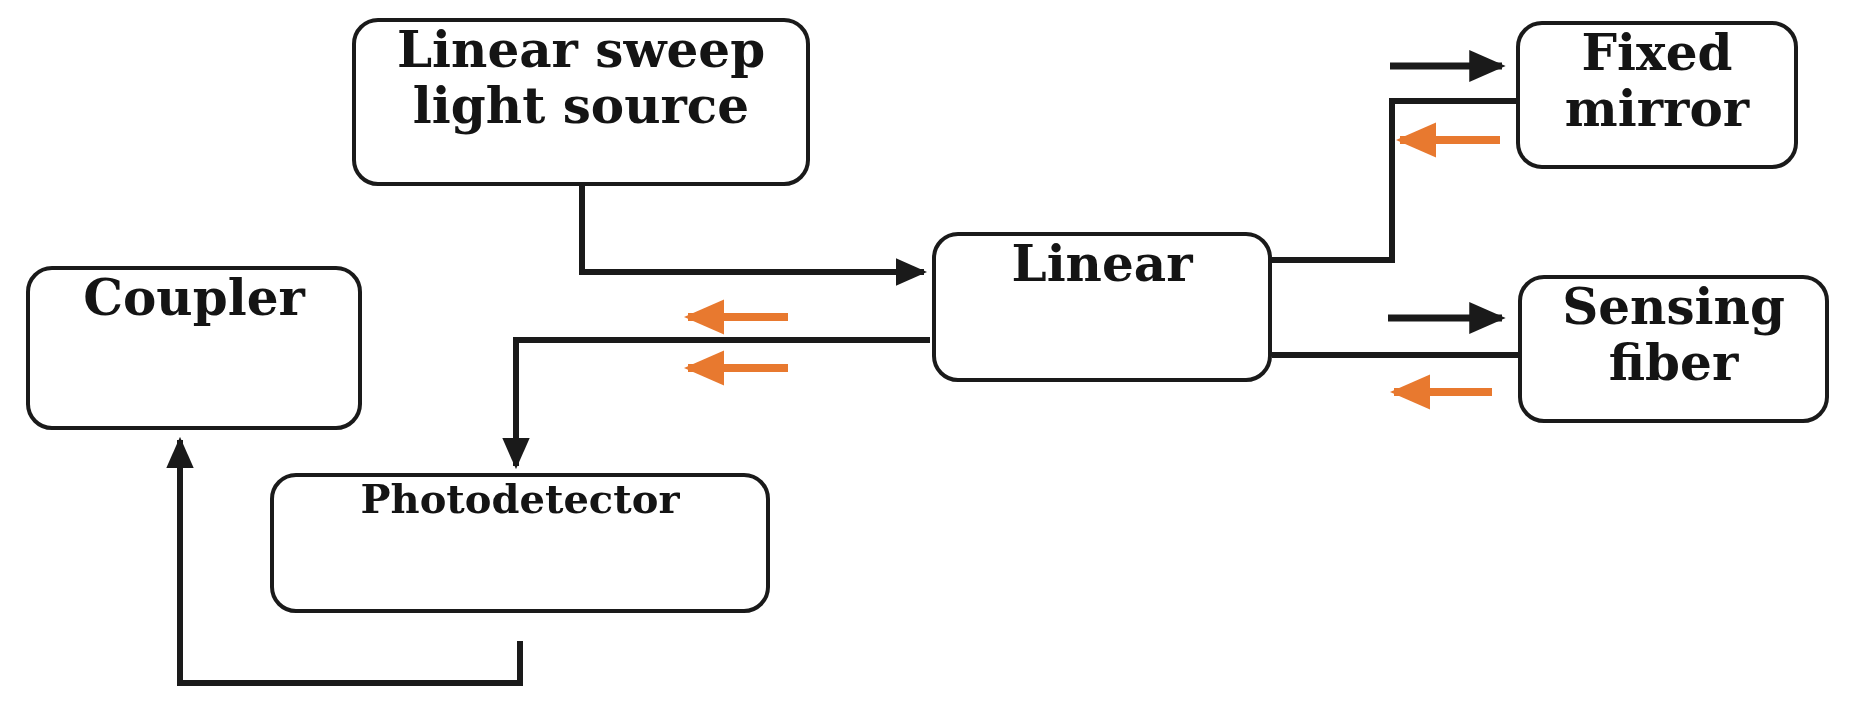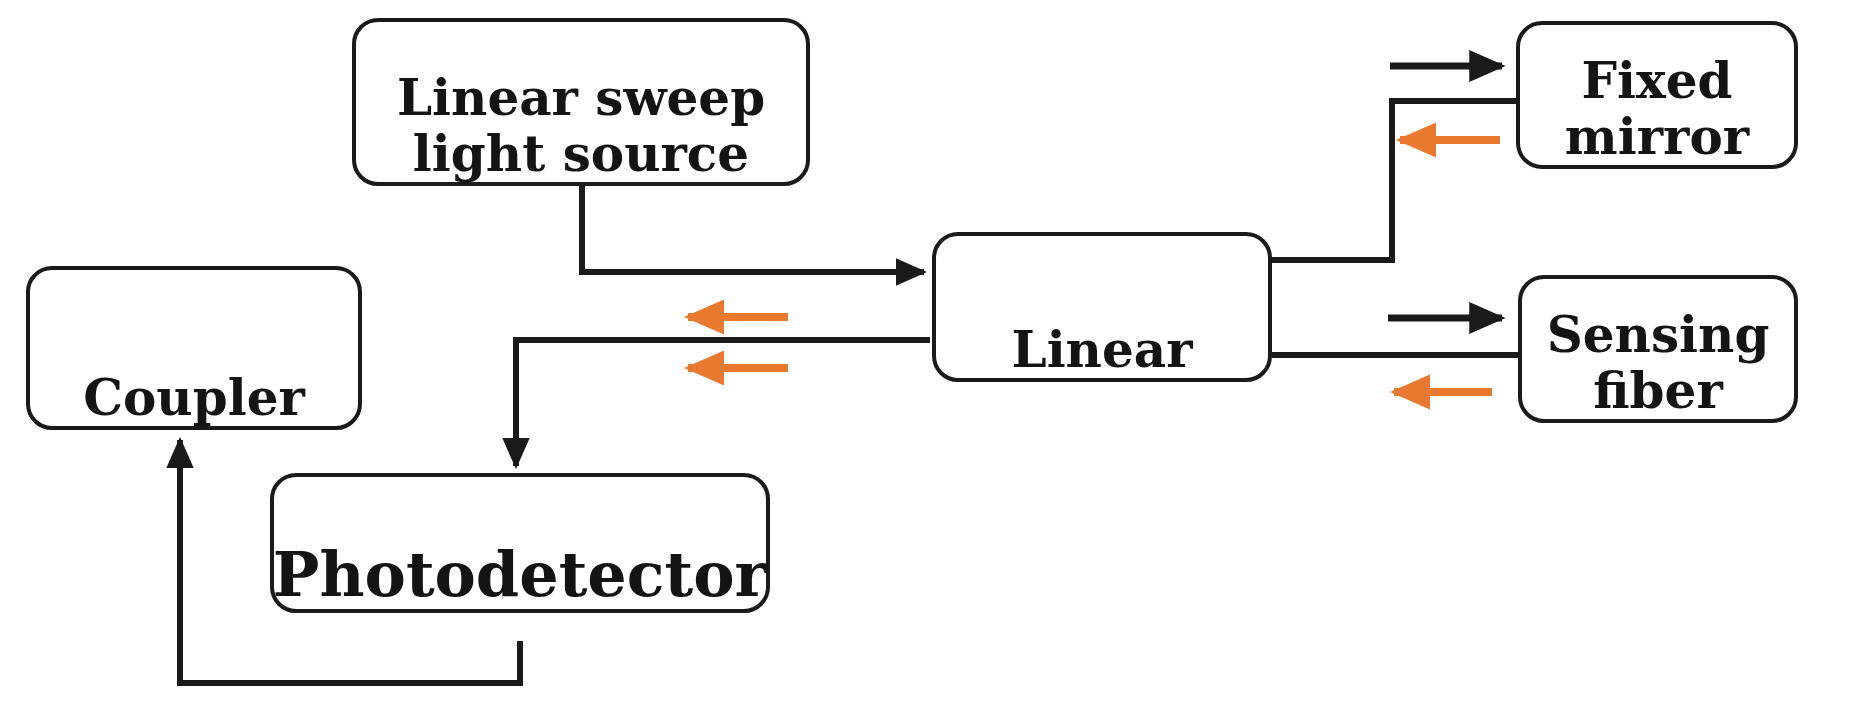--- a/index.html
+++ b/index.html
@@ -16,37 +16,37 @@
     overflow: hidden;
   }
   #wires { position: absolute; left: 0; top: 0; width: 1872px; height: 726px; }
   .node {
     position: absolute;
     box-sizing: border-box;
     background: #ffffff;
     border: 4px solid #1a1a1a;
     border-radius: 26px;
     display: flex;
-    align-items: flex-end;
+    align-items: flex-start;
     justify-content: center;
     text-align: center;
     color: #141414;
     font-weight: bold;
     font-family: "DejaVu Serif", "Liberation Serif", serif;
     line-height: 1.12;
     z-index: 5;
     user-select: none;
   }
   .node-label { display: block; white-space: pre-line; }
   #node-source   { left: 352px; top: 18px;  width: 458px; height: 168px; font-size: 50px; }
   #node-coupler  { left: 932px; top: 232px; width: 340px; height: 150px; font-size: 50px; }
   #node-mirror   { left: 1516px; top: 21px; width: 282px; height: 148px; font-size: 50px; }
-  #node-fiber    { left: 1518px; top: 275px; width: 280px; height: 148px; font-size: 50px; }
+  #node-fiber    { left: 1518px; top: 275px; width: 311px; height: 148px; font-size: 50px; }
   #node-receiver { left: 26px;  top: 266px; width: 336px; height: 164px; font-size: 50px; }
-  #node-photo    { left: 270px; top: 473px; width: 500px; height: 140px; font-size: 62px; }
+  #node-photo    { left: 270px; top: 473px; width: 500px; height: 140px; font-size: 40px; }
 </style>
 </head>
 <body>
 
 <div id="diagram-root">
 
   <svg id="wires" viewBox="0 0 1872 726" xmlns="http://www.w3.org/2000/svg">
     <defs>
       <marker id="ahK" viewBox="0 0 10 10" refX="9" refY="5" markerWidth="5.2" markerHeight="5.2" orient="auto-start-reverse">
         <path d="M 0 0.6 L 10 5 L 0 9.4 z" fill="#1a1a1a"></path>

